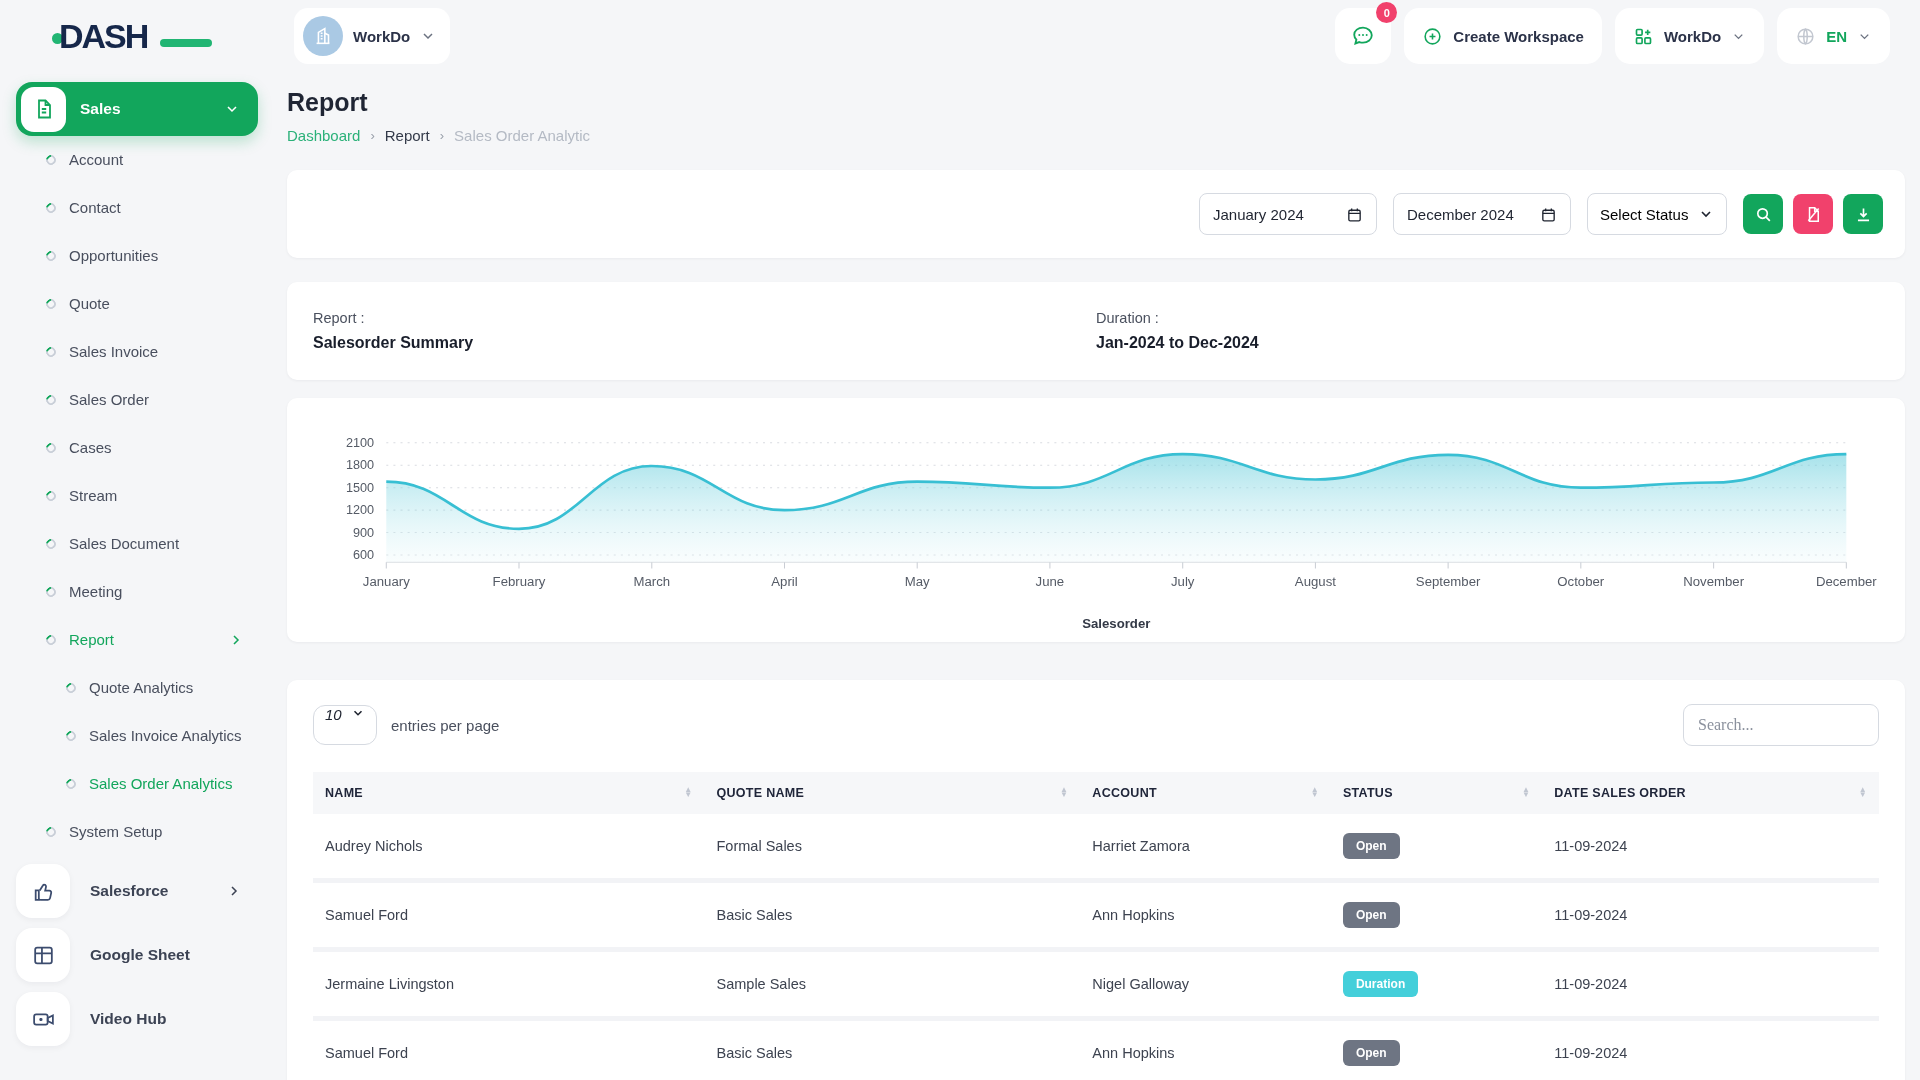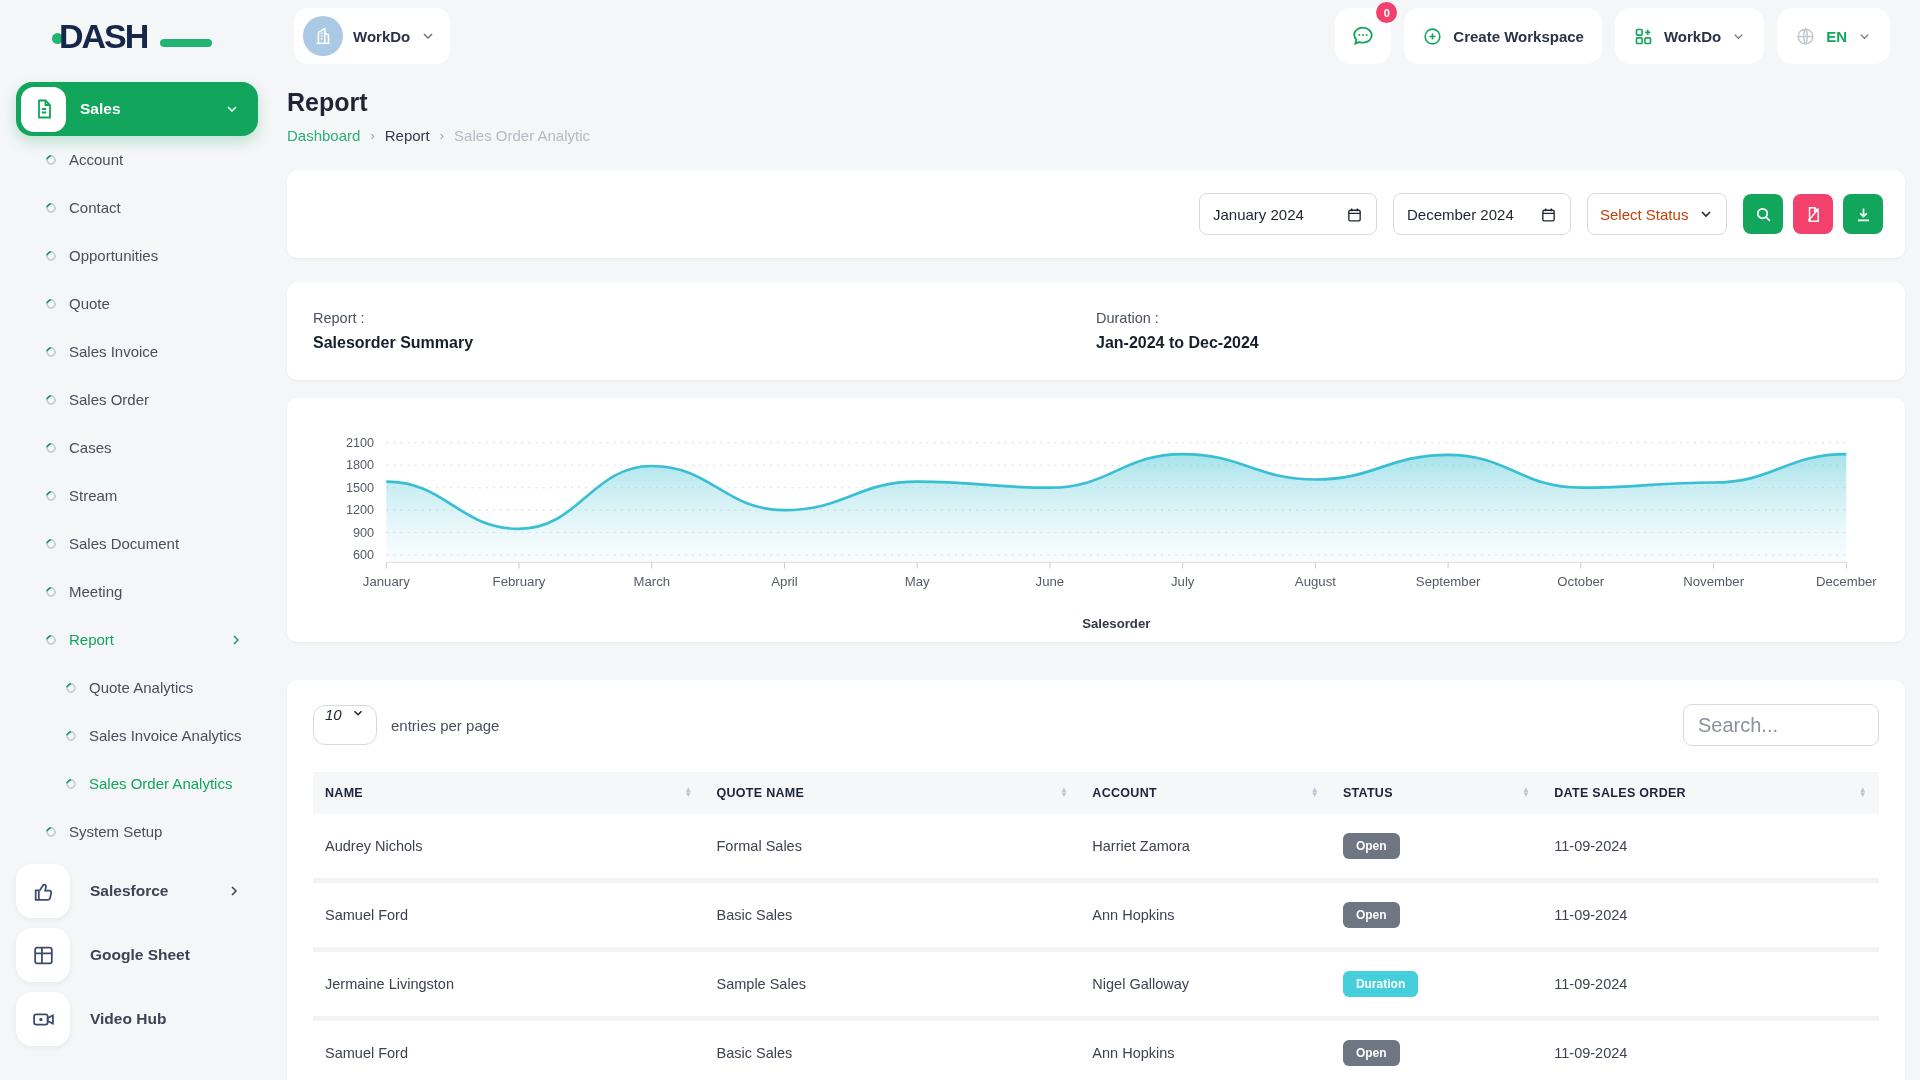--- a/index.html
+++ b/index.html
@@ -42,36 +42,36 @@
   .main { position:absolute; left:287px; right:15px; top:72px; bottom:0; }
   .page-title { font-size:25px; font-weight:700; color:#1f2534; margin-top:16px; }
   .breadcrumb { display:flex; align-items:center; gap:10px; margin-top:10px; font-size:15px; }
   .crumb.link { color:#2bb179; cursor:pointer; }
   .crumb.current { color:#333a49; }
   .crumb.muted { color:#b4bac4; }
   .crumb-sep { color:#9aa0ab; font-size:13px; }
   .card { background:#fff; border-radius:10px; box-shadow:0 1px 3px rgba(20,25,40,.05); }
   .filter-card { margin-top:26px; height:88px; display:flex; align-items:center; justify-content:flex-end; gap:16px; padding:0 22px; }
   .month-input { display:flex; align-items:center; justify-content:space-between; width:178px; height:42px; border:1px solid #d6dae1; border-radius:8px; padding:0 13px; font-size:15px; color:#1f2430; background:#fff; cursor:pointer; }
-  .status-select { display:flex; align-items:center; justify-content:space-between; width:140px; height:42px; border:1px solid #d6dae1; border-radius:8px; padding:0 12px; font-size:15px; color:#c2410c; background:#fff; cursor:pointer; }
+  .status-select { display:flex; align-items:center; justify-content:space-between; width:140px; height:42px; border:1px solid #d6dae1; border-radius:8px; padding:0 12px; font-size:15px; color:#000000; background:#fff; cursor:pointer; }
   .sq-btn { width:40px; height:40px; border-radius:8px; border:none; display:flex; align-items:center; justify-content:center; cursor:pointer; color:#fff; }
   .sq-btn.green { background:#12a65c; }
   .sq-btn.pink { background:#f1416c; margin-left:-6px; }
   .sq-btn.green2 { background:#12a65c; margin-left:-6px; }
   .summary-card { margin-top:24px; height:98px; display:flex; align-items:center; padding:0 26px; }
   .sum-col { width:50%; }
   .sum-label { font-size:14.5px; color:#4a505e; }
   .sum-value { font-size:16px; font-weight:700; color:#191e2b; margin-top:8px; }
   .chart-card { margin-top:18px; padding:22px 14px 6px 14px; height:244px; }
   .chart-card svg { display:block; width:100%; height:100%; }
   .table-card { margin-top:38px; padding:24px 26px; height:414px; overflow:hidden; }
   .table-controls { display:flex; align-items:center; }
   .entries-select { display:flex; align-items:flex-start; justify-content:space-between; width:64px; height:40px; border:1px solid #d6dae1; border-radius:12px; padding:0 11px; font-size:15px; color:#1f2430; cursor:pointer;font-style:italic; }
   .entries-label { margin-left:14px; font-size:15px; color:#4a505e; }
-  .search-input { margin-left:auto; width:196px; height:42px; border:1px solid #d6dae1; border-radius:9px; padding:0 14px; font-size:20px; color:#2a3040; background:#fff; outline:none; font-family:Liberation Sans, sans-serif; }
+  .search-input { margin-left:auto; width:196px; height:42px; border:1px solid #d6dae1; border-radius:9px; padding:0 14px; font-size:16px; color:#2a3040; background:#fff; outline:none; font-family:Liberation Serif, serif; }
   .search-input::placeholder { color:#8b919d; }
   table.data { width:100%; border-collapse:collapse; margin-top:26px; }
   table.data thead tr { background:#f6f7f9; }
   table.data th { text-align:left; padding:14px 12px; }
   .th-inner { display:flex; align-items:center; justify-content:space-between; font-size:12.5px; font-weight:700; color:#20263a; letter-spacing:.3px; }
   .sort { display:flex; flex-direction:column; line-height:.62; font-size:8px; color:#c0c6d1; margin-left:8px; cursor:pointer; }
   table.data td { padding:19px 12px; font-size:14.5px; color:#3d4350; border-bottom:5px solid #f2f3f6; background:#fff; }
   .status-badge { display:inline-block; padding:6px 13px; border-radius:6px; color:#fff; font-size:12px; font-weight:600; }
   .c-name { width:25%; } .c-quote { width:24%; } .c-account { width:16%; } .c-status { width:13.5%; } .c-date { width:21.5%; }
 </style>

